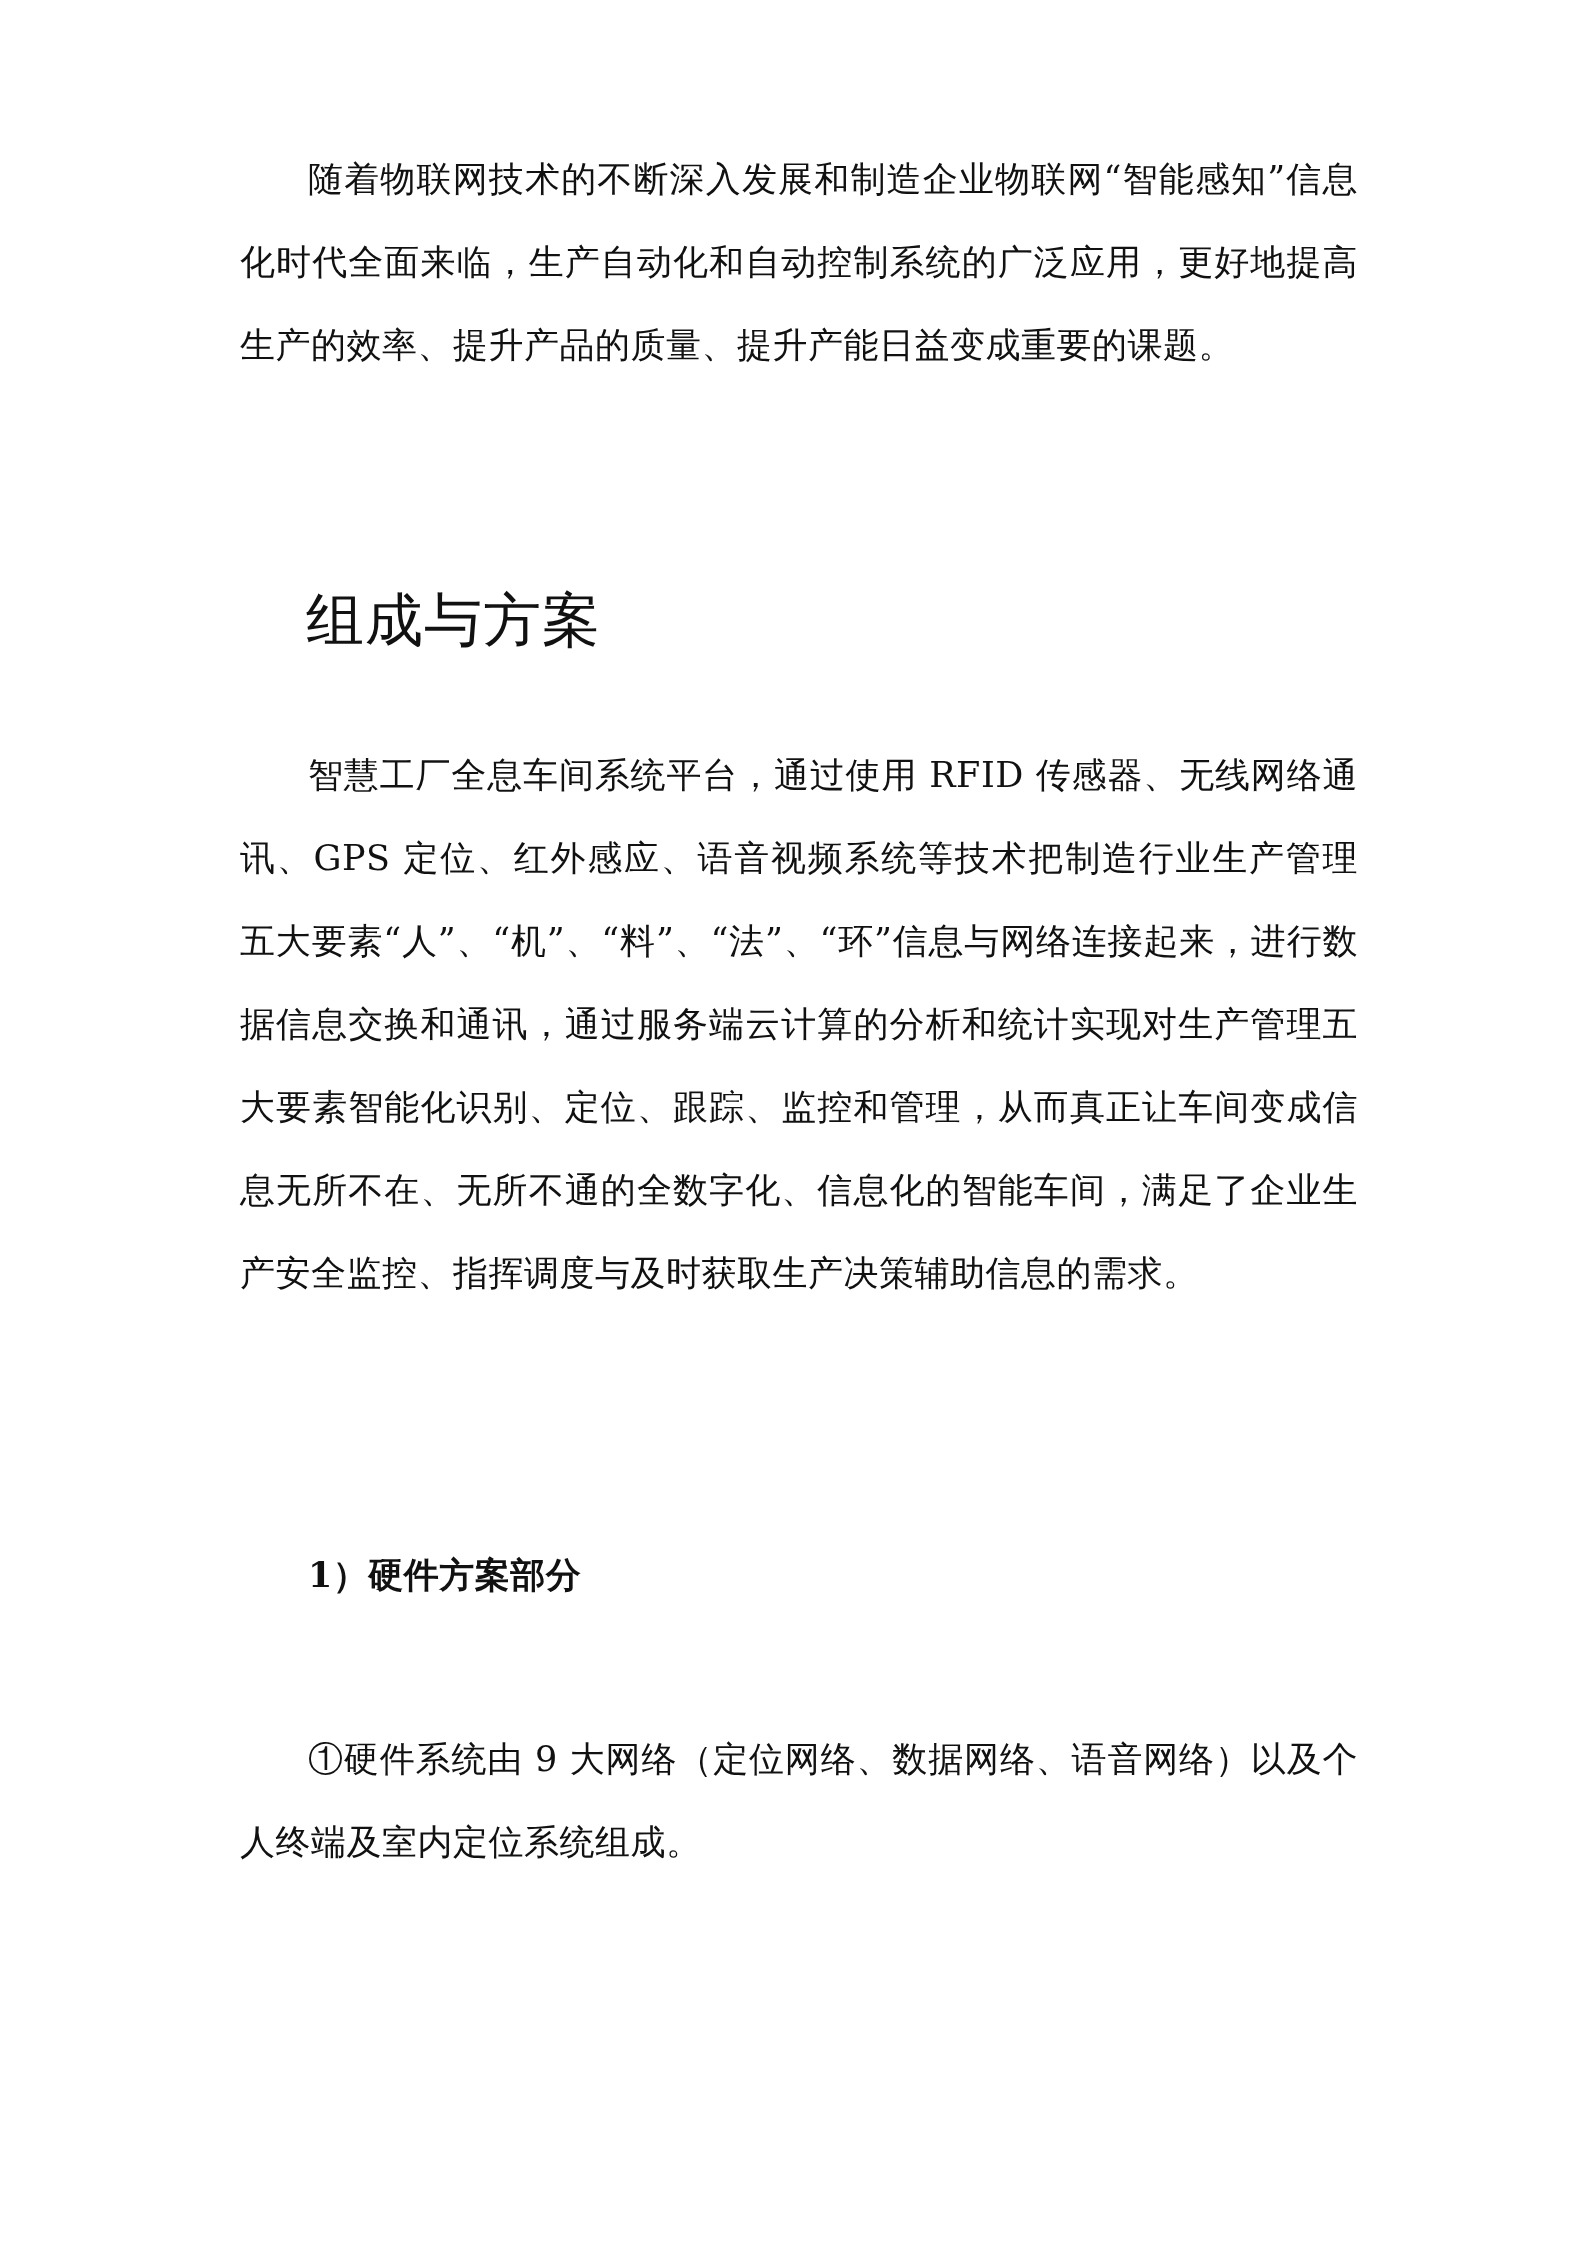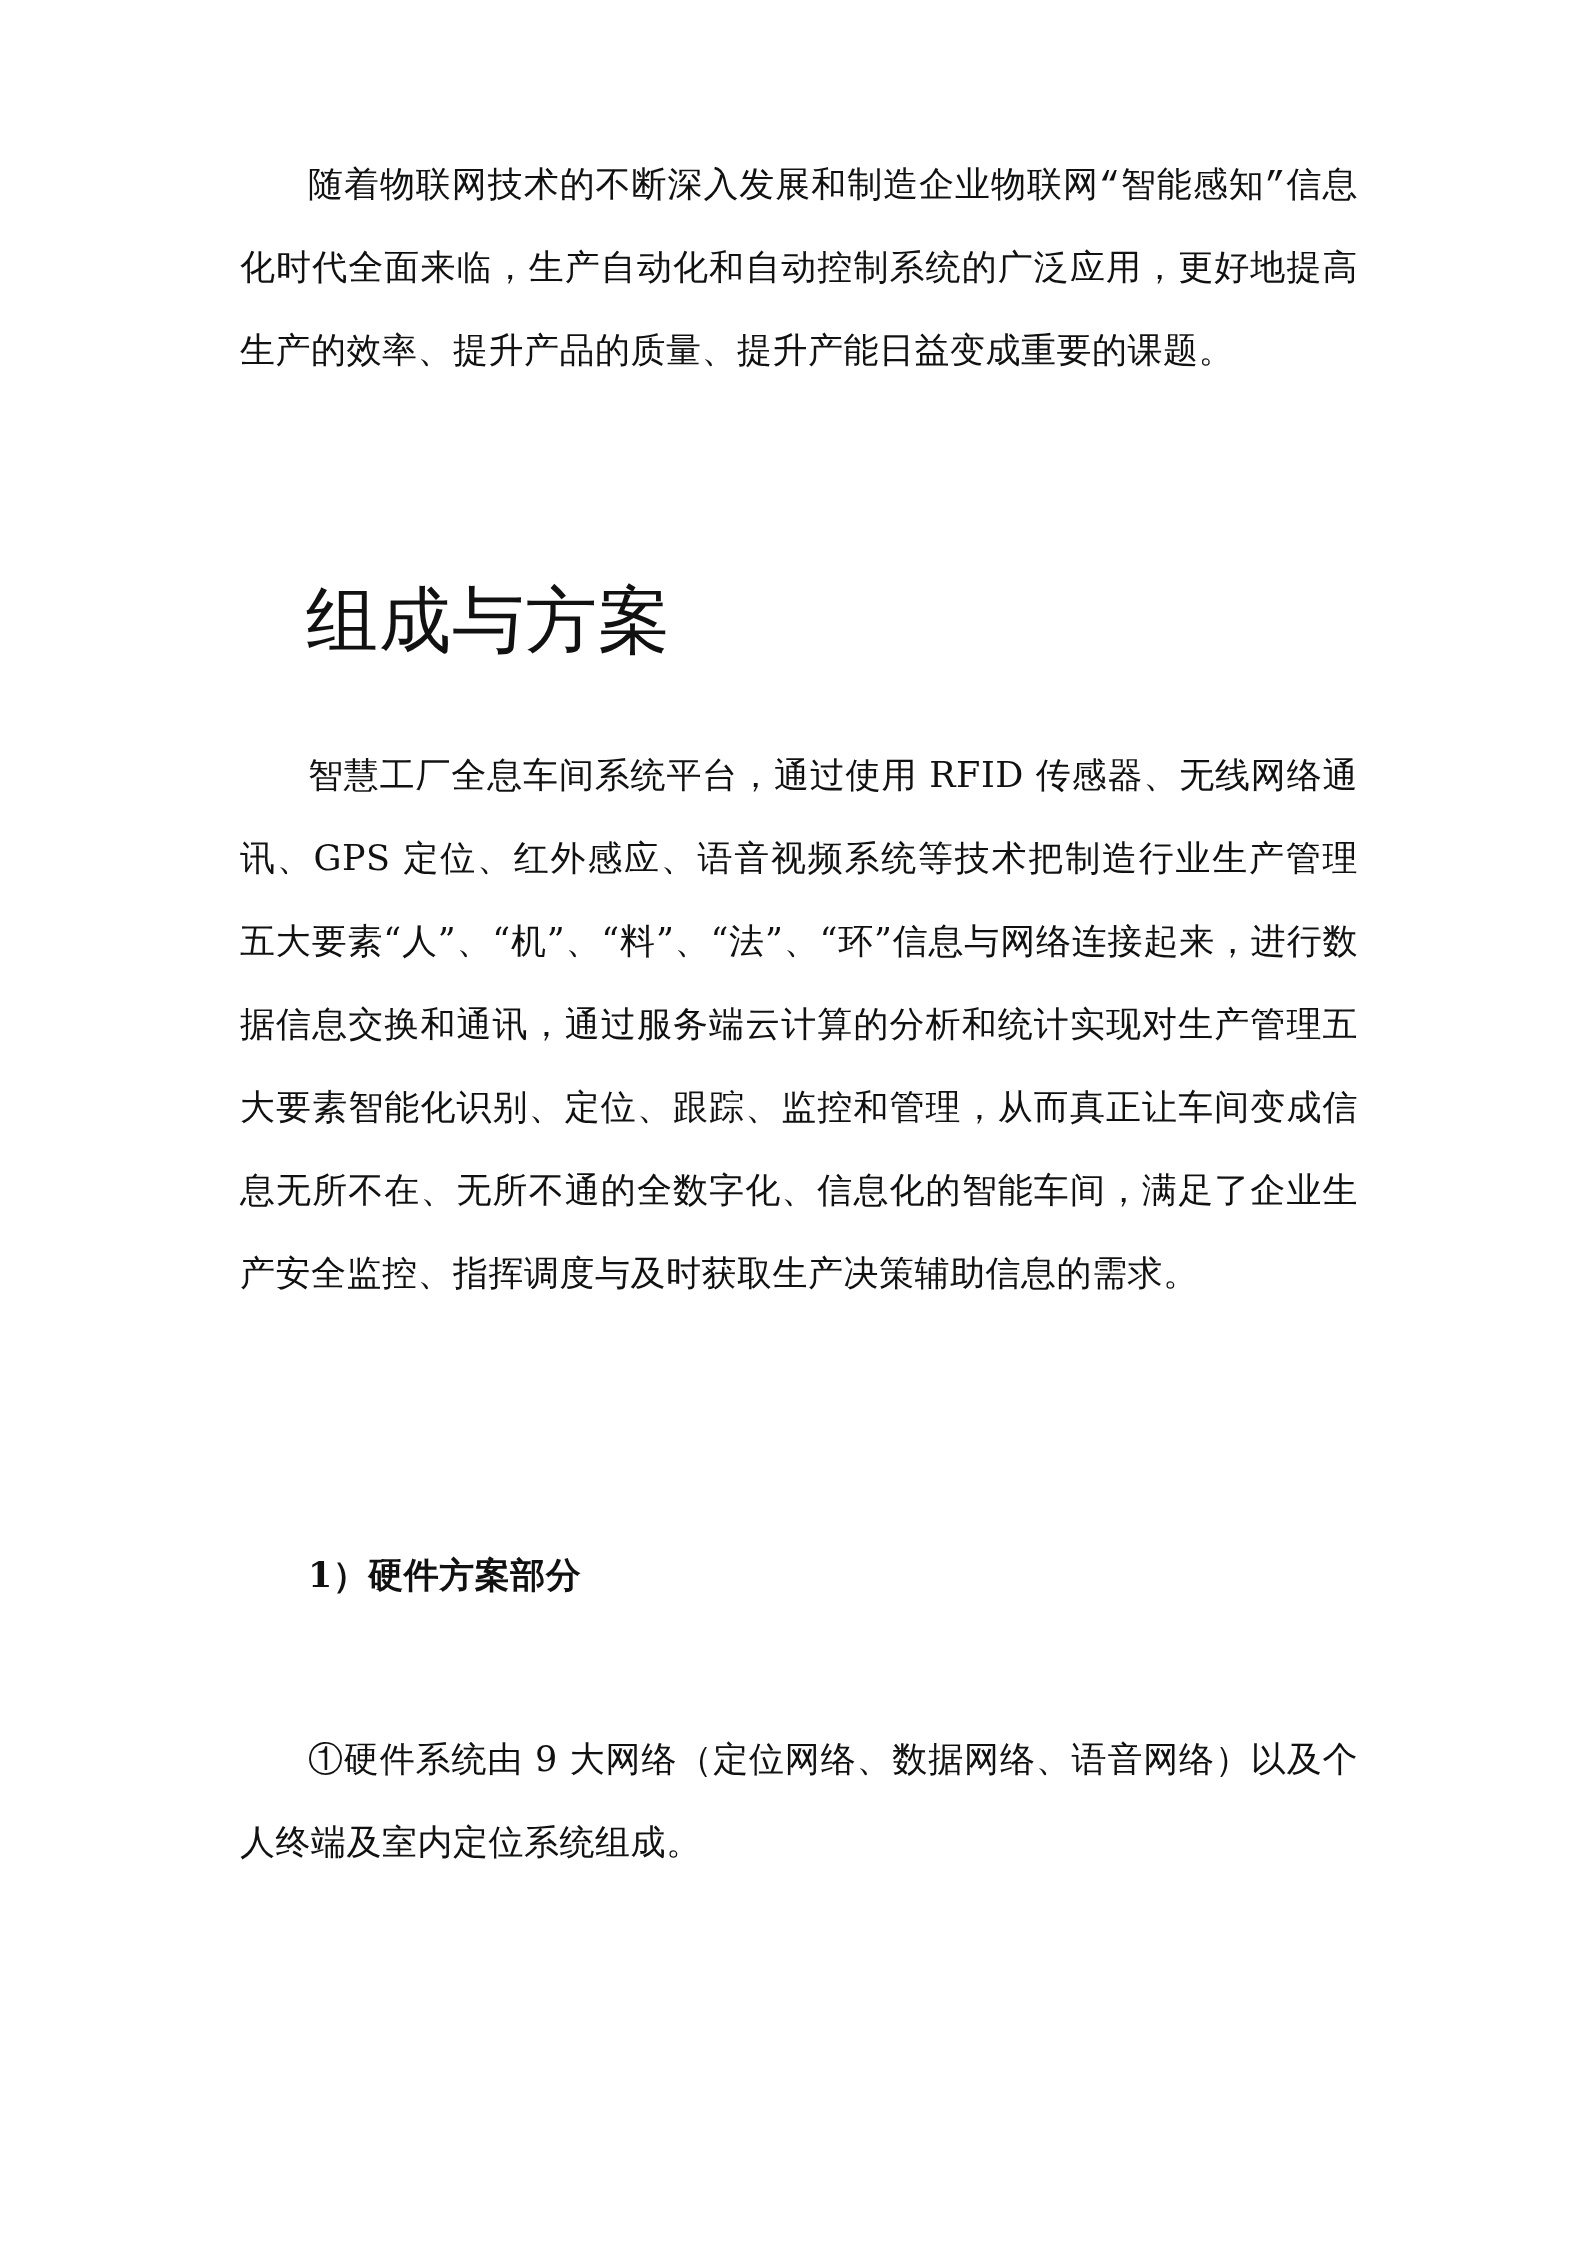--- a/index.html
+++ b/index.html
@@ -32,26 +32,26 @@
     text-align-last: left;
     letter-spacing: 0.5px;
     margin: 0;
   }
   .heading {
     position: absolute;
     left: 66px;
     margin: 0;
     font-family: "DejaVu Sans", "Liberation Sans", sans-serif;
     font-weight: normal;
-    font-size: 72px;
+    font-size: 58px;
     line-height: 80px;
     letter-spacing: 1px;
     color: #111111;
   }
-  #p1 { top: 146px; font-family: Liberation Mono, monospace; }
+  #p1 { top: 138px; }
   #h1 { top: 580px; }
   #p2 { top: 734px; }
   #p3 { top: 1533px; font-weight: bold; }
   #p4 { top: 1718px; }
 </style>
 </head>
 <body>
 
 <div class="page">
   <p id="p1" class="para">随着物联网技术的不断深入发展和制造企业物联网“智能感知”信息化时代全面来临，生产自动化和自动控制系统的广泛应用，更好地提高生产的效率、提升产品的质量、提升产能日益变成重要的课题。</p>

